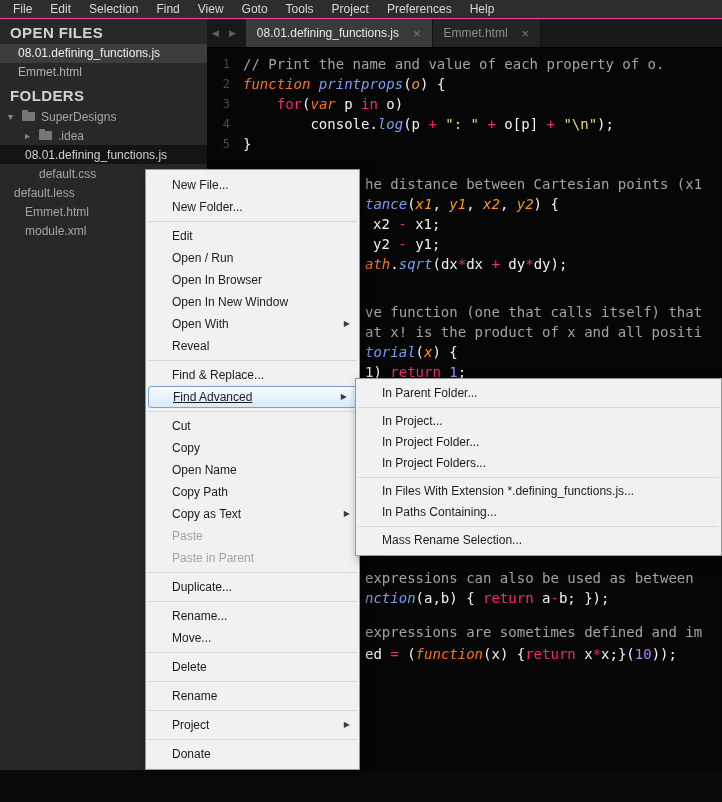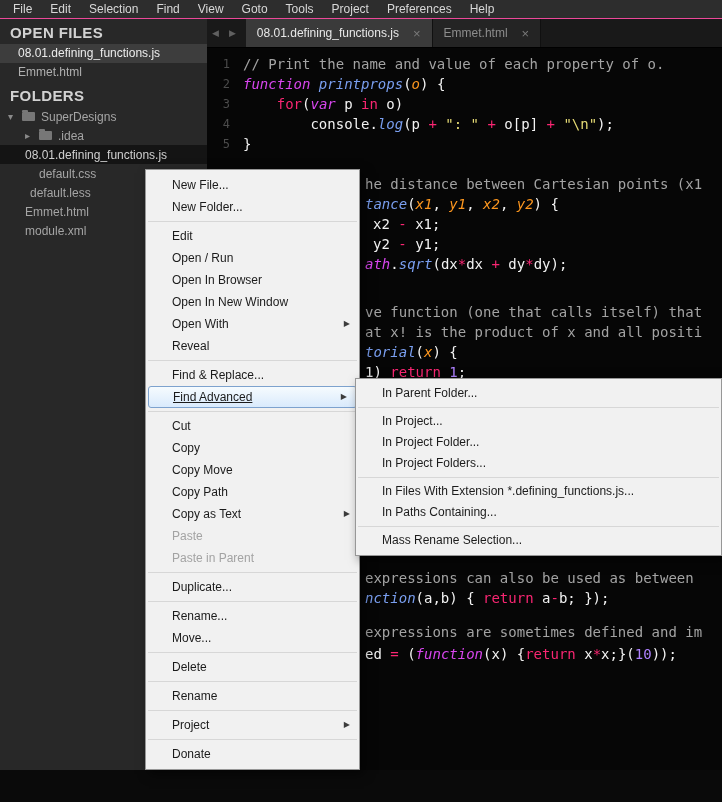--- a/index.html
+++ b/index.html
@@ -32,21 +32,21 @@
   .editor{position:absolute;left:207px;top:48px;width:515px;height:722px;background:#060606;
     font-family:"DejaVu Sans Mono",monospace;font-size:14px;overflow:hidden;}
   [data-name="code-lines"]{padding-top:6px;}
   .code-line{display:flex;height:20px;line-height:20px;}
   .gutter{width:36px;text-align:right;padding-right:13px;color:#4c4c4c;font-size:12px;flex:none;}
   .code-text{white-space:pre;}
   .code-frag{position:absolute;height:20px;line-height:20px;white-space:pre;}
   .tk-plain{color:#f2f2f2;}
   .tk-comment{color:#a3a3a3;}
   .tk-keyword{color:#f92672;}
-  .tk-storage{color:#d946ef;font-style:italic;}
+  .tk-storage{color:#f97316;font-style:italic;}
   .tk-fname{color:#7a9ff0;font-style:italic;}
   .tk-param{color:#fd971f;font-style:italic;}
   .tk-string{color:#e6db74;}
   .tk-number{color:#ae81ff;}
 
   .statusbar{position:absolute;left:0;top:770px;width:722px;height:32px;background:#030303;color:#ff9a00;
     font-size:14px;font-weight:bold;display:flex;align-items:center;justify-content:flex-end;padding-right:22px;margin-top:40px;}
 
   .ctx-menu{position:absolute;background:#f1f1f1;border:1px solid #979797;box-shadow:4px 4px 10px rgba(0,0,0,.55);
     padding:4px 0;font-size:12px;color:#1b1b1b;}
@@ -84,21 +84,21 @@
           <span class="tree-arrow" data-name="expand-icon">▸</span>
           <span class="folder-icon" data-name="folder-icon"></span>
           <span class="tree-label" data-name="tree-label">.idea</span>
         </div>
         <div class="tree-row sel" data-name="tree-item-08-01-defining-functions-js" style="padding-left: 25px;">
           <span class="tree-label" data-name="tree-label">08.01.defining_functions.js</span>
         </div>
         <div class="tree-row" data-name="tree-item-default-css" style="padding-left: 39px;">
           <span class="tree-label" data-name="tree-label">default.css</span>
         </div>
-        <div class="tree-row" data-name="tree-item-default-less" style="padding-left: 30px;">
+        <div class="tree-row" data-name="tree-item-default-less" style="padding-left: 14px;">
           <span class="tree-label" data-name="tree-label">default.less</span>
         </div>
         <div class="tree-row" data-name="tree-item-emmet-html" style="padding-left: 25px;">
           <span class="tree-label" data-name="tree-label">Emmet.html</span>
         </div>
         <div class="tree-row" data-name="tree-item-module-xml" style="padding-left: 25px;">
           <span class="tree-label" data-name="tree-label">module.xml</span>
         </div>
       </div>
   </div>
@@ -171,21 +171,21 @@
       <div class="menu-item" data-name="menu-item-open-in-browser"><span class="mlabel" data-name="menu-item-label">Open In Browser</span></div>
       <div class="menu-item" data-name="menu-item-open-in-new-window"><span class="mlabel" data-name="menu-item-label">Open In New Window</span></div>
       <div class="menu-item" data-name="menu-item-open-with"><span class="mlabel" data-name="menu-item-label">Open With</span><span class="arrow" data-name="submenu-arrow-icon">▶</span></div>
       <div class="menu-item" data-name="menu-item-reveal"><span class="mlabel" data-name="menu-item-label">Reveal</span></div>
       <div class="menu-sep" data-name="menu-separator"></div>
       <div class="menu-item" data-name="menu-item-find-replace"><span class="mlabel" data-name="menu-item-label">Find &amp; Replace...</span></div>
       <div class="menu-item hl" data-name="menu-item-find-advanced"><span class="mlabel" data-name="menu-item-label">Find Advanced</span><span class="arrow" data-name="submenu-arrow-icon">▶</span></div>
       <div class="menu-sep" data-name="menu-separator"></div>
       <div class="menu-item" data-name="menu-item-cut"><span class="mlabel" data-name="menu-item-label">Cut</span></div>
       <div class="menu-item" data-name="menu-item-copy"><span class="mlabel" data-name="menu-item-label">Copy</span></div>
-      <div class="menu-item" data-name="menu-item-copy-name"><span class="mlabel" data-name="menu-item-label">Copy Move</span></div>
+      <div class="menu-item" data-name="menu-item-copy-name"><span class="mlabel" data-name="menu-item-label">Open Name</span></div>
       <div class="menu-item" data-name="menu-item-copy-path"><span class="mlabel" data-name="menu-item-label">Copy Path</span></div>
       <div class="menu-item" data-name="menu-item-copy-as-text"><span class="mlabel" data-name="menu-item-label">Copy as Text</span><span class="arrow" data-name="submenu-arrow-icon">▶</span></div>
       <div class="menu-item dis" data-name="menu-item-paste"><span class="mlabel" data-name="menu-item-label">Paste</span></div>
       <div class="menu-item dis" data-name="menu-item-paste-in-parent"><span class="mlabel" data-name="menu-item-label">Paste in Parent</span></div>
       <div class="menu-sep" data-name="menu-separator"></div>
       <div class="menu-item" data-name="menu-item-duplicate"><span class="mlabel" data-name="menu-item-label">Duplicate...</span></div>
       <div class="menu-sep" data-name="menu-separator"></div>
       <div class="menu-item" data-name="menu-item-rename"><span class="mlabel" data-name="menu-item-label">Rename...</span></div>
       <div class="menu-item" data-name="menu-item-move"><span class="mlabel" data-name="menu-item-label">Move...</span></div>
       <div class="menu-sep" data-name="menu-separator"></div>

